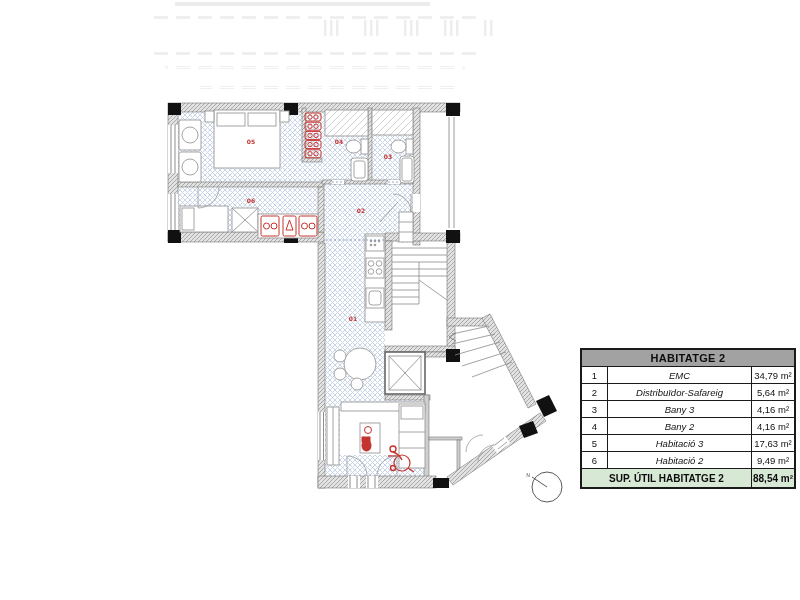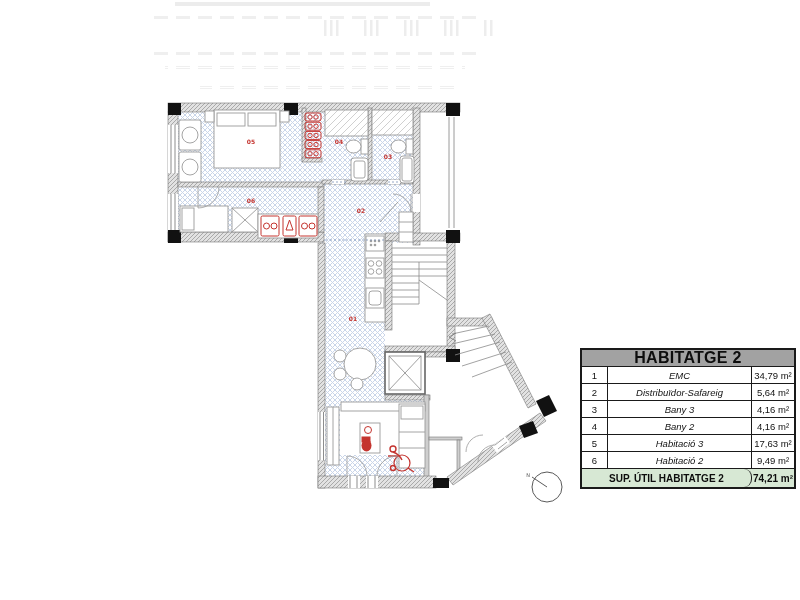--- a/index.html
+++ b/index.html
@@ -9,37 +9,37 @@
   }
   .sheet{position:absolute;inset:0;}
   svg{position:absolute;left:0;top:0;}
 
   
   .area-table{
     position:absolute;left:580px;top:348px;width:216px;
     border:2px solid #1a1a1a;background:#ffffff;box-sizing:border-box;
   }
   .t-header{
-    background:#a2a2a2;font-weight:bold;font-size:16px;color:#0d0d0d;
+    background:#a2a2a2;font-weight:bold;font-size:11px;color:#0d0d0d;
     text-align:center;height:16px;line-height:16px;border-bottom:1px solid #1a1a1a;
     letter-spacing:.3px;
   }
   .t-row{
     display:grid;grid-template-columns:26px 144px 1fr;
     border-bottom:1px solid #1a1a1a;height:16px;font-size:9.5px;color:#111;
   }
   .t-row>div{display:flex;align-items:center;justify-content:center;height:100%;box-sizing:border-box;}
   .c-num{border-right:1px solid #1a1a1a;}
   .c-name{border-right:1px solid #1a1a1a;font-style:italic;}
   .t-footer{
     display:grid;grid-template-columns:170px 1fr;background:#d7e8d4;
     font-weight:bold;font-size:10px;color:#0d0d0d;height:18px;
   }
   .t-footer>div{display:flex;align-items:center;justify-content:center;height:100%;box-sizing:border-box;}
-  .f-label{border-right:1px solid #1a1a1a;border-radius:8px;}
+  .f-label{border-right:1px solid #1a1a1a;}
 </style>
 </head>
 <body>
 
 <div class="sheet">
 
 <svg width="800" height="600" viewBox="0 0 800 600">
   <defs>
     <pattern id="floorHatch" width="5" height="5" patternUnits="userSpaceOnUse">
       <rect width="5" height="5" fill="#ffffff"></rect>
@@ -372,17 +372,17 @@
     <div class="c-area">17,63 m²</div>
   </div>
   <div class="t-row">
     <div class="c-num">6</div>
     <div class="c-name">Habitació 2</div>
     <div class="c-area">9,49 m²</div>
   </div>
 
   <div class="t-footer">
     <div class="f-label">SUP. ÚTIL HABITATGE 2</div>
-    <div class="f-value">74,21 m²</div>
+    <div class="f-value">88,54 m²</div>
   </div>
 </div>
 
 </div>
 
 </body></html>

